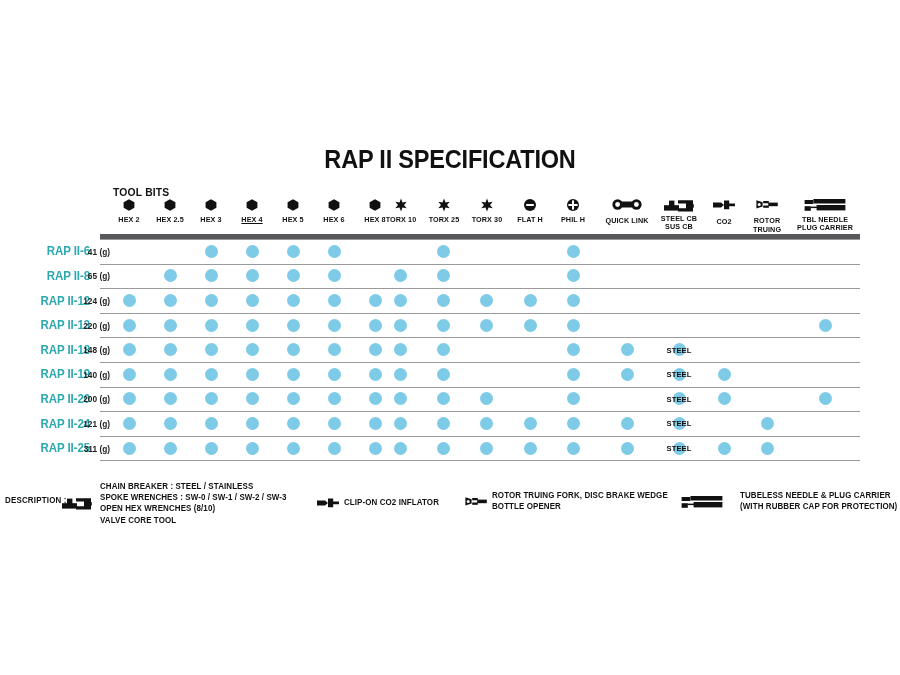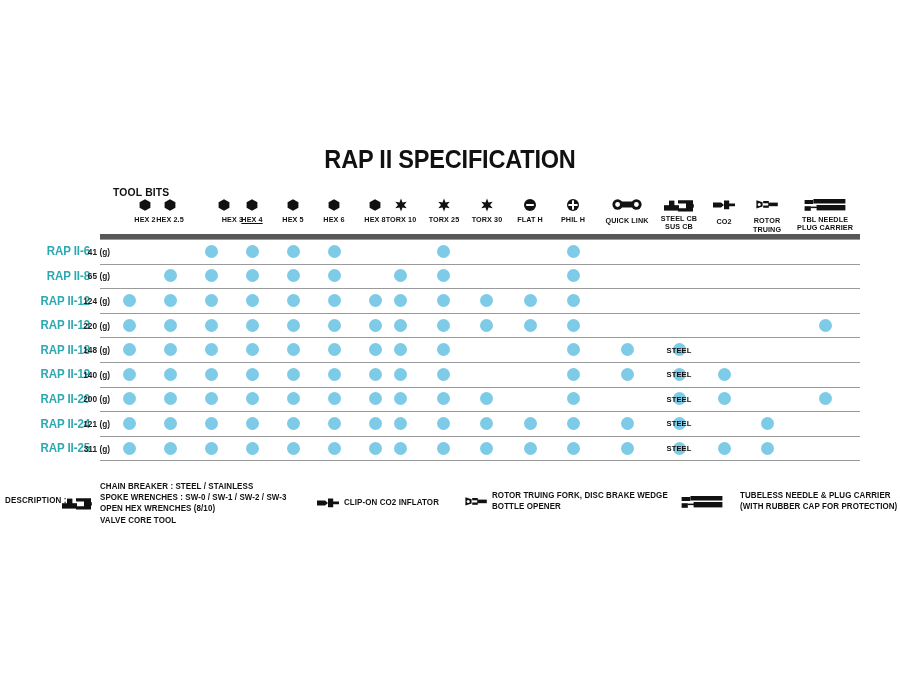--- a/index.html
+++ b/index.html
@@ -123,41 +123,41 @@
 <body>
 
 <div id="sheet">
 
   <div class="title">RAP II SPECIFICATION</div>
 
   <div class="tablewrap">
     <div class="toolbits-label">TOOL BITS</div>
     <div class="headbar"></div>
     <div id="colheads">
-        <div class="colhead" style="left: 125px; width: 40px;">
+        <div class="colhead" style="left: 109px; width: 40px;">
           <span class="ic">
             <svg width="16" height="16" viewBox="0 0 16 16" style="margin: 0.5px auto 0px; display: block;">
               <polygon points="8,2.2 13.4,5.2 13.4,10.8 8,13.8 2.6,10.8 2.6,5.2" fill="#111111"></polygon>
             </svg>
           </span>
           <span class="lbl">
             <span style="display: block;">HEX 2</span>
           </span>
         </div>
         <div class="colhead" style="left: 147px; width: 46px;">
           <span class="ic">
             <svg width="16" height="16" viewBox="0 0 16 16" style="margin: 0.5px auto 0px; display: block;">
               <polygon points="8,2.2 13.4,5.2 13.4,10.8 8,13.8 2.6,10.8 2.6,5.2" fill="#111111"></polygon>
             </svg>
           </span>
           <span class="lbl">
             <span style="display: block;">HEX 2.5</span>
           </span>
         </div>
-        <div class="colhead" style="left: 204px; width: 40px; text-align: right;">
+        <div class="colhead" style="left: 191px; width: 40px;">
           <span class="ic">
             <svg width="16" height="16" viewBox="0 0 16 16" style="margin: 0.5px auto 0px; display: block;">
               <polygon points="8,2.2 13.4,5.2 13.4,10.8 8,13.8 2.6,10.8 2.6,5.2" fill="#111111"></polygon>
             </svg>
           </span>
           <span class="lbl">
             <span style="display: block;">HEX 3</span>
           </span>
         </div>
         <div class="colhead" style="left: 232px; width: 40px; text-decoration: underline;">

